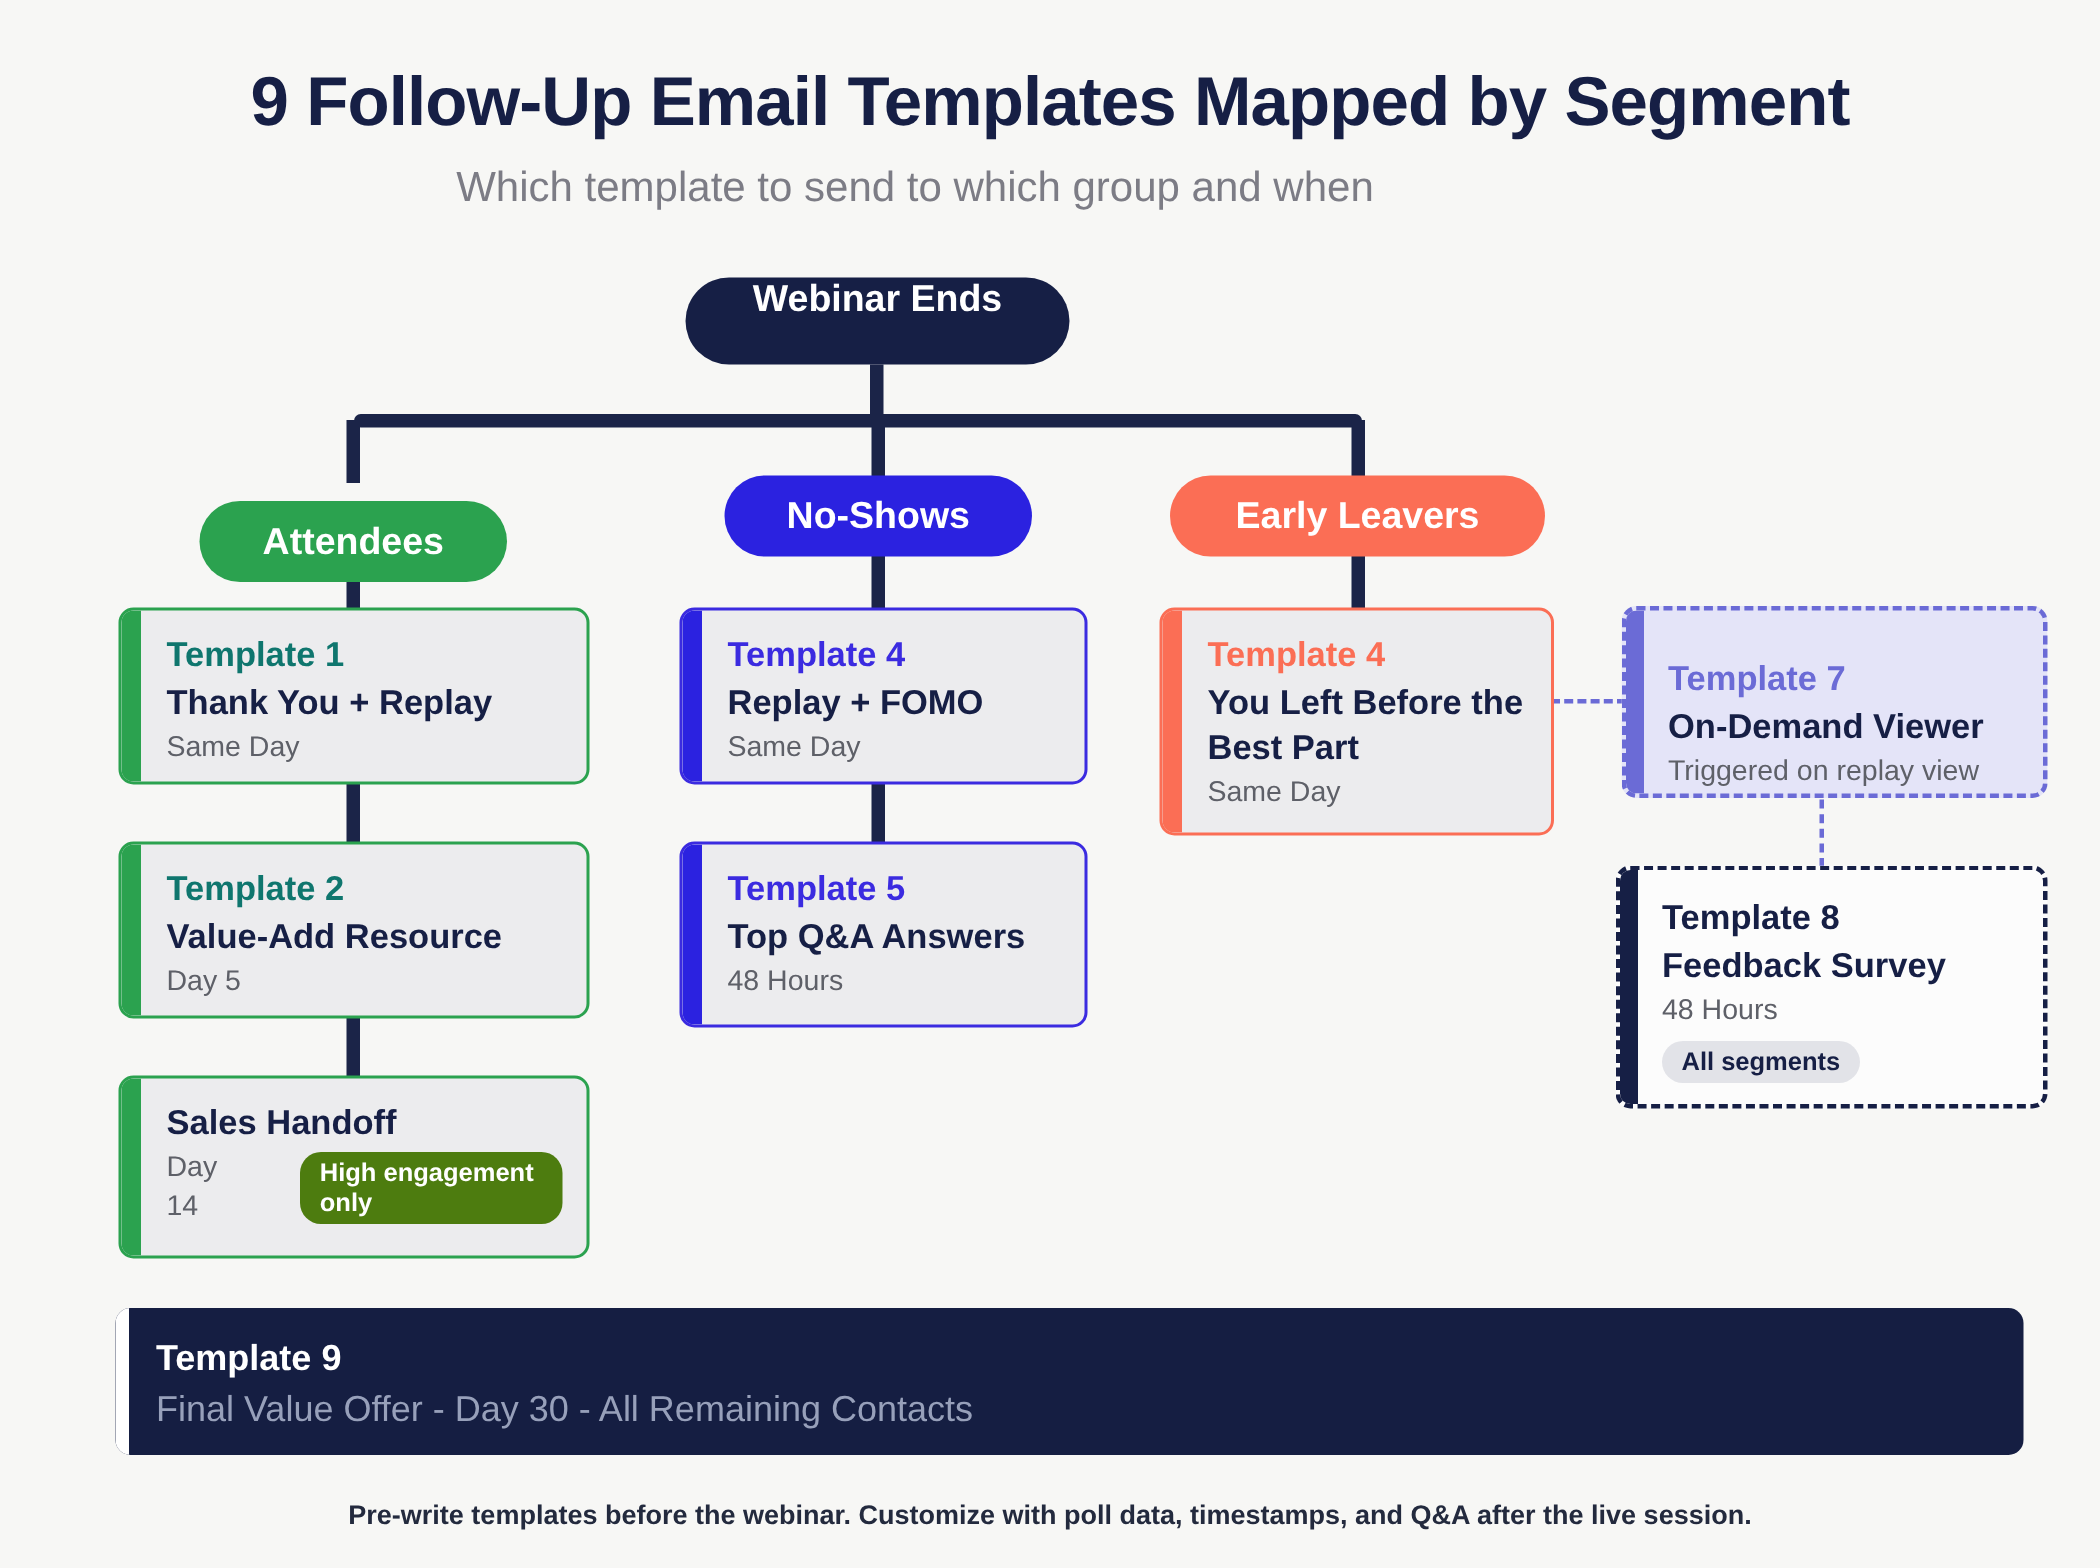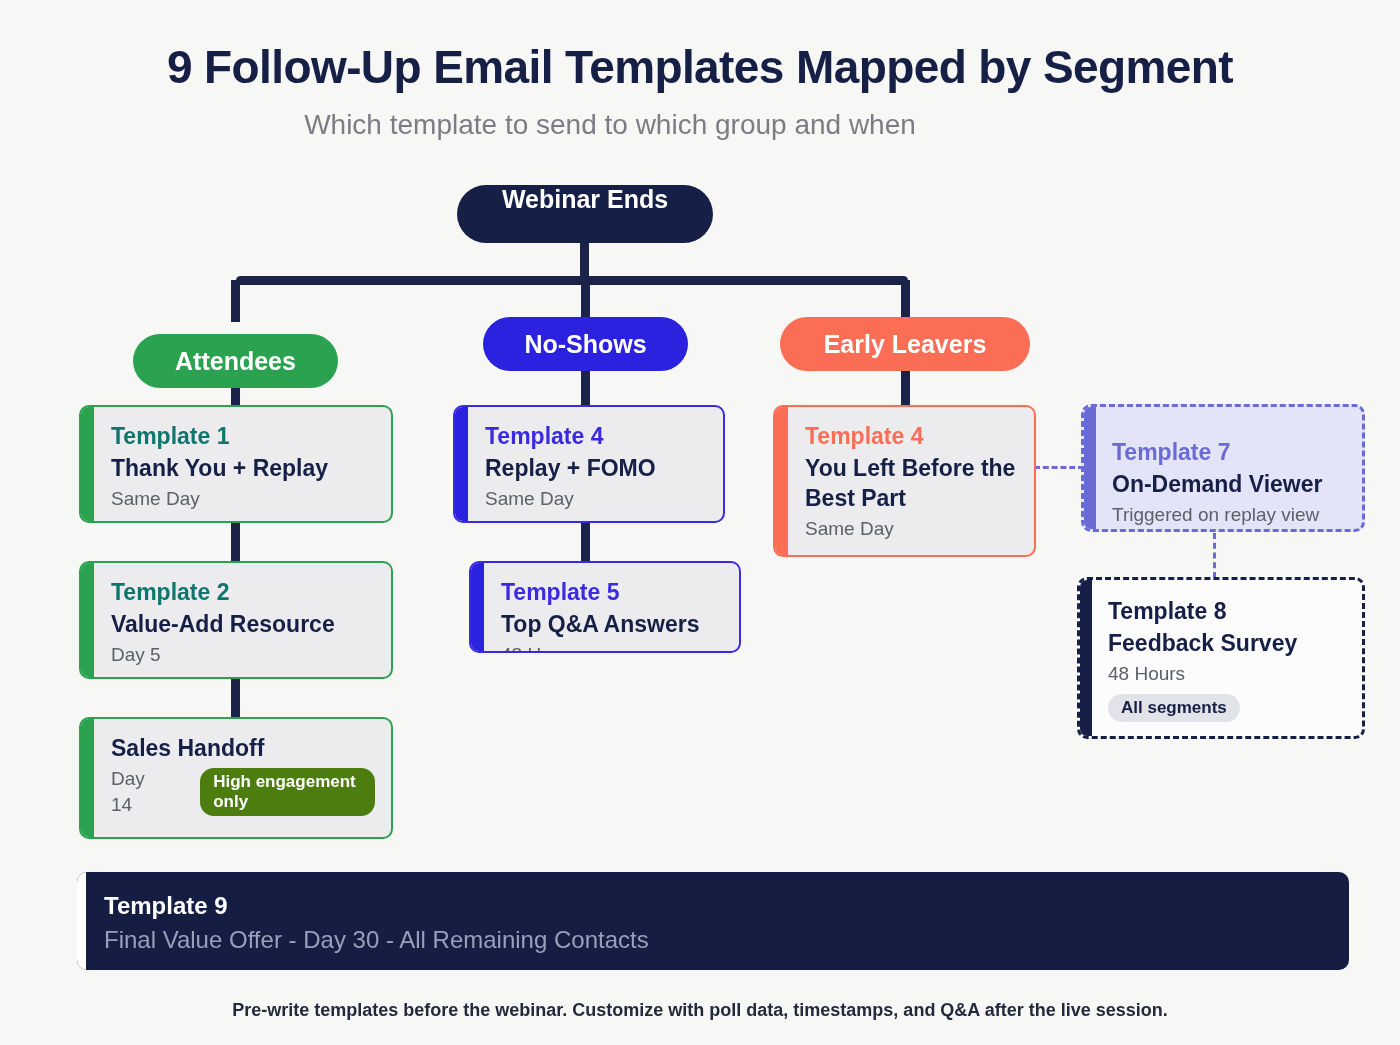--- a/index.html
+++ b/index.html
@@ -290,21 +290,21 @@
     <div class="accent"></div>
     <div class="body">
       <div class="tlabel">Template 4</div>
       <div class="tname">Replay + FOMO</div>
       <div class="ttime">
           <span>Same Day</span>
         </div>
     </div>
   </div>
 
-  <div class="card card-blue" style="left:469px; top:561px; width:272px; height:92px;">
+  <div class="card card-blue" style="left:453px; top:561px; width:272px; height:124px;">
     <div class="accent"></div>
     <div class="body">
       <div class="tlabel">Template 5</div>
       <div class="tname">Top Q&amp;A Answers</div>
       <div class="ttime">
           <span>48 Hours</span>
         </div>
     </div>
   </div>
 

